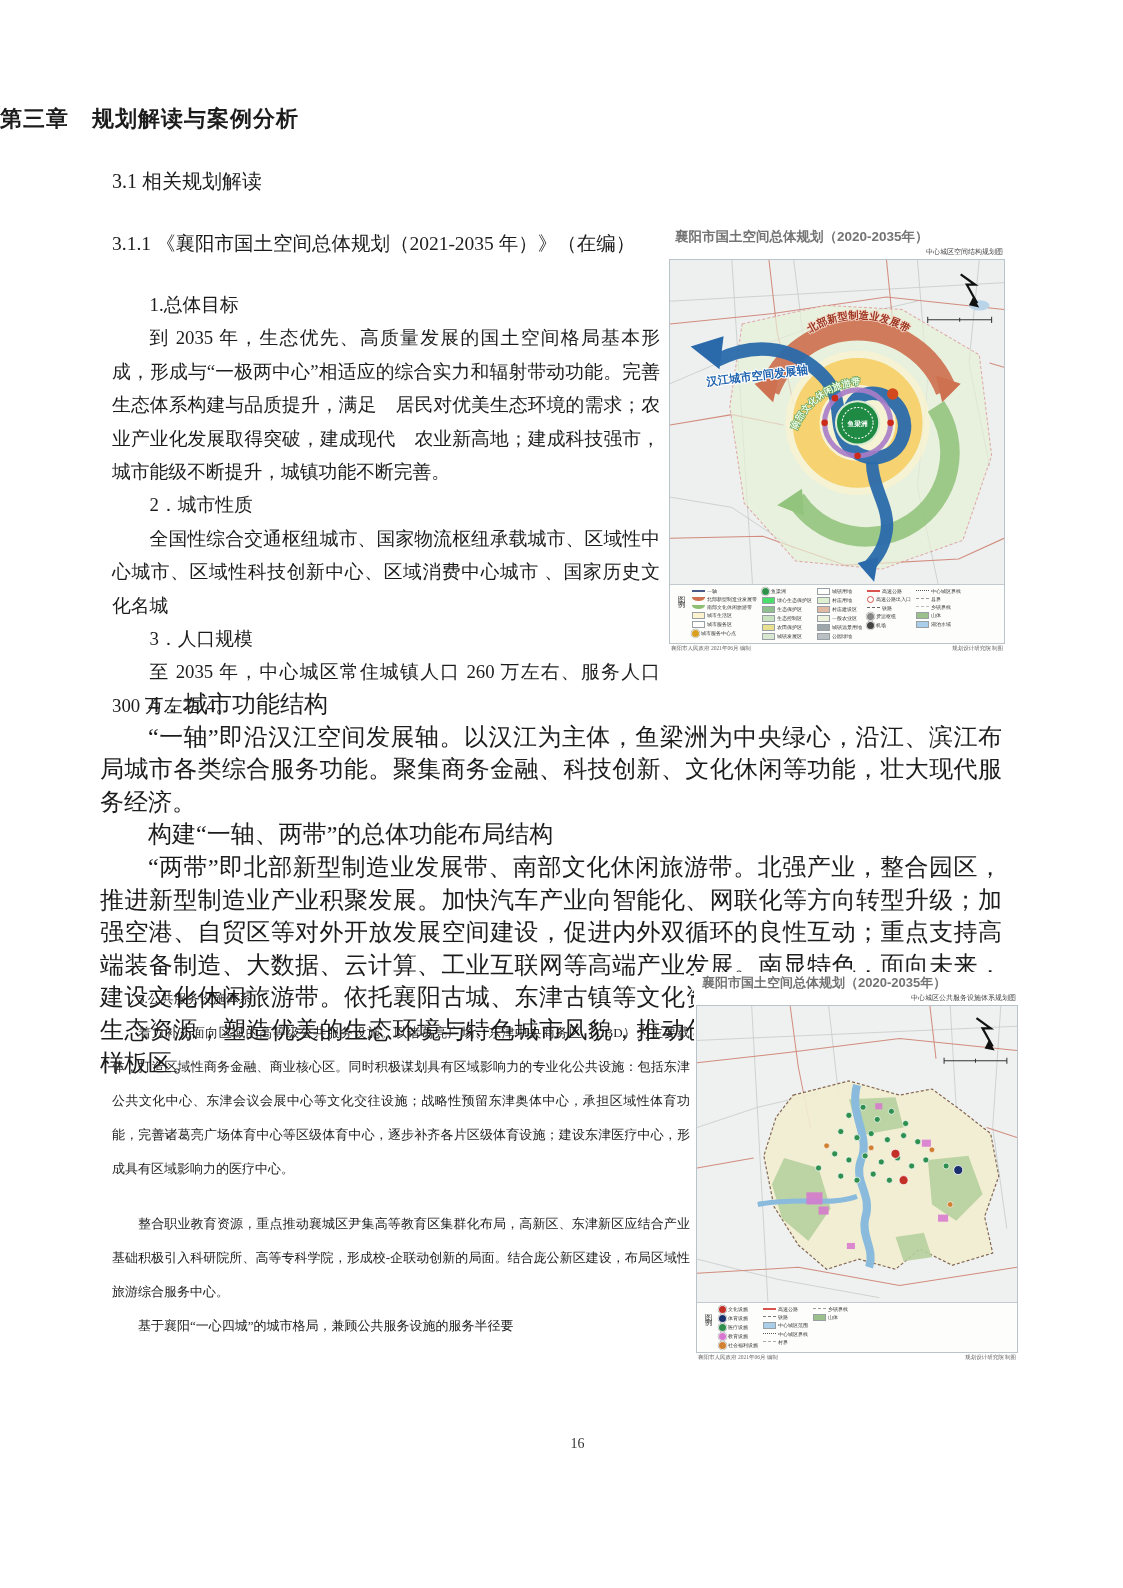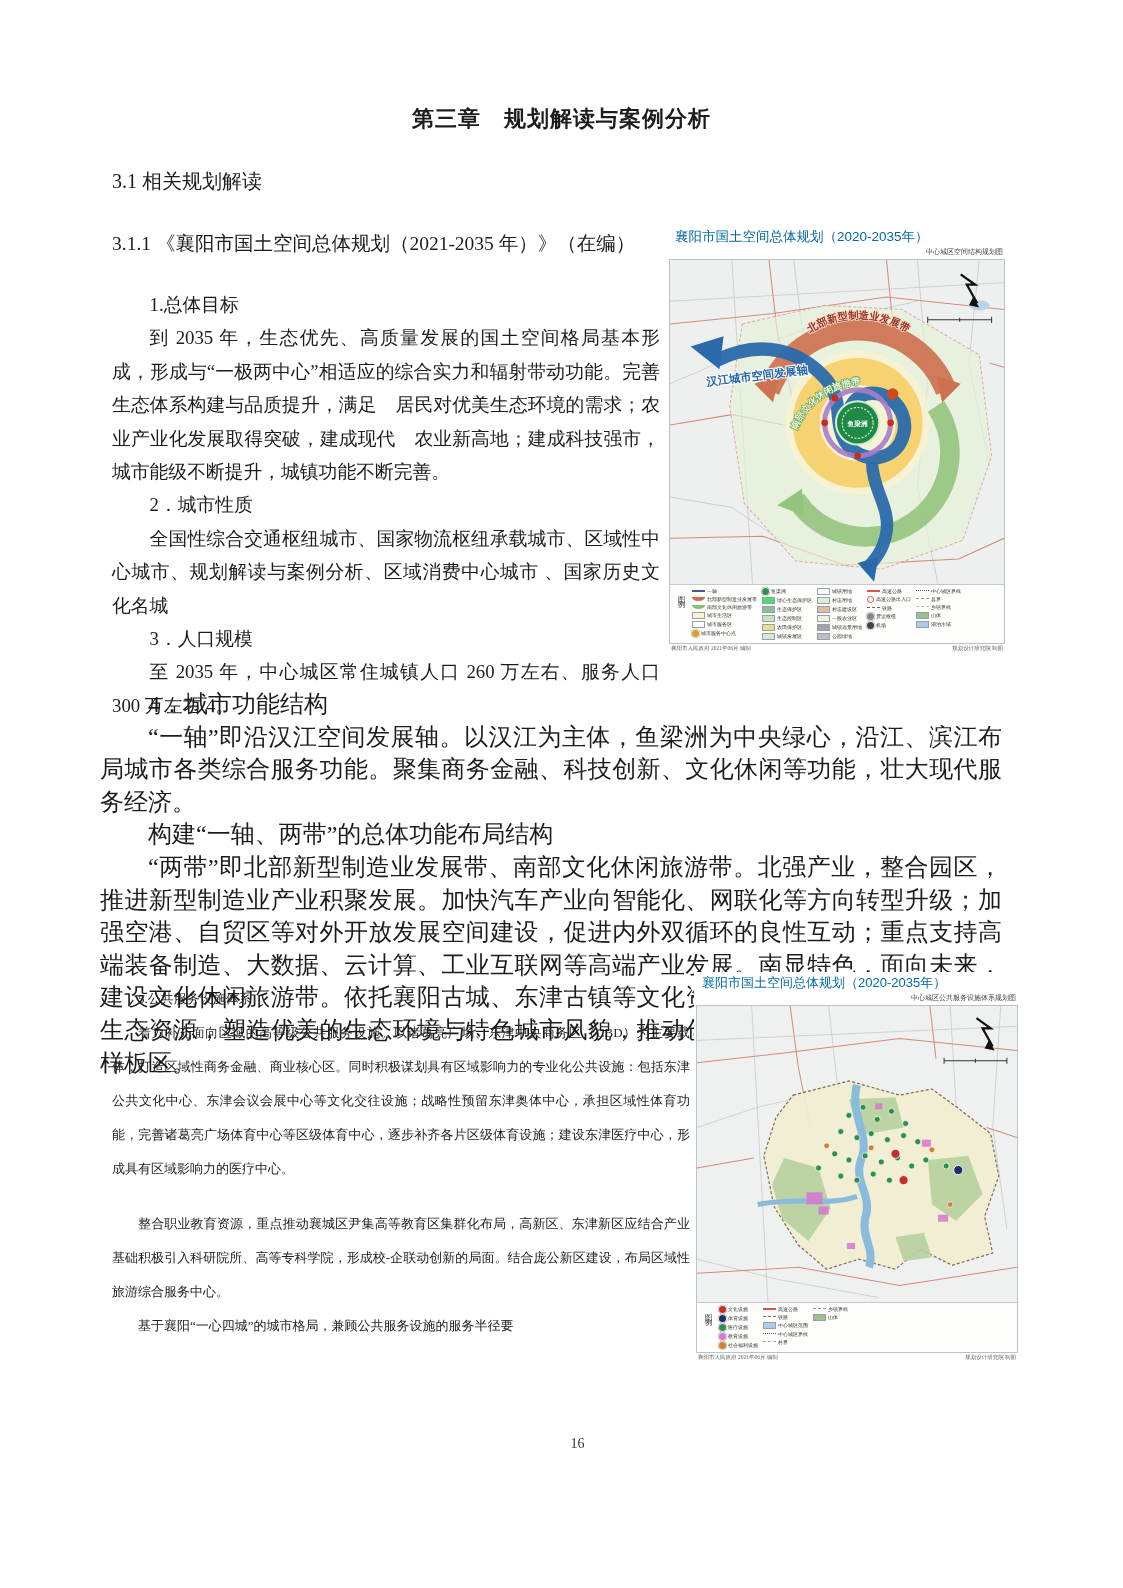--- a/index.html
+++ b/index.html
@@ -1,35 +1,35 @@
 <!DOCTYPE html>
 <html><head>
 <meta charset="utf-8">
 <style>
   html,body{margin:0;padding:0;background:#fff;}
   .page{position:relative;width:1123px;height:1588px;background:#fff;overflow:hidden;
         font-family:"Liberation Serif","DejaVu Serif",serif;color:#1c1c1c;}
-  .chapter-title{position:absolute;top:104px;left:0;width:100%;text-align:center;
+  .chapter-title{position:absolute;top:104px;left:0;width:100%;text-align:left;
         font-family:"Liberation Sans","DejaVu Sans",sans-serif;font-weight:bold;font-size:22px;letter-spacing:1px;}
   .h-sec{position:absolute;left:112px;top:168px;font-size:20px;font-weight:normal;margin:0;}
   .h-sub{position:absolute;left:112px;top:230px;font-size:19.5px;font-weight:normal;margin:0;}
   .tblock{position:absolute;text-align:justify;}
   .tblock p{margin:0;text-indent:2em;}
   .blockA{left:112px;top:288px;width:548px;font-size:18.8px;line-height:33.4px;}
   .blockB{left:100px;top:688px;width:902px;font-size:24px;line-height:32.6px;}
   .blockC{left:112px;top:982px;width:578px;font-size:13px;line-height:34px;}
   .blockC .pgap{margin-top:21px;}
   .pageno{position:absolute;top:1436px;left:16px;width:100%;text-align:center;font-size:14px;color:#333;}
 
   
   .mapcard{position:absolute;background:#fff;}
   .map1{left:667px;top:226px;width:340px;height:458px;}
   .map2{left:694px;top:972px;width:326px;height:432px;}
-  .mtitle{font-family:"Liberation Sans","DejaVu Sans",sans-serif;font-weight:normal;font-size:13.5px;
-          color:#0369a1;padding:2px 2px 0 8px;white-space:nowrap;}
+  .mtitle{font-family:"Liberation Sans","DejaVu Sans",sans-serif;font-weight:bold;font-size:13.5px;
+          color:#737373;padding:2px 2px 0 8px;white-space:nowrap;}
   .map2 .mtitle{font-size:13px;}
   .msub{font-size:7px;color:#444;text-align:right;padding:1px 4px 2px 0;}
   .mframe{margin:0 2px;border:1px solid #b9c3ca;background:#eef0ee;}
   .mapsvg{display:block;width:100%;}
   .mlegend{display:flex;gap:5px;align-items:flex-start;background:#fdfdfc;border-top:1px solid #c2cad0;
            padding:3px 4px;}
   .lgv{writing-mode:vertical-rl;font-size:7.5px;letter-spacing:5px;color:#333;margin:2px 1px 0 2px;}
   .lgcol{display:flex;flex-direction:column;gap:2px;min-width:0;}
   .lgrow{display:flex;align-items:center;gap:2px;}
   .sw{width:13px;height:7px;flex:none;box-sizing:border-box;}
@@ -43,21 +43,21 @@
 <div class="page">
 
   <div class="chapter-title">第三章　规划解读与案例分析</div>
   <h2 class="h-sec">3.1 相关规划解读</h2>
   <h3 class="h-sub">3.1.1 《襄阳市国土空间总体规划（2021-2035 年）》（在编）</h3>
 
   <div class="tblock blockA">
     <p>1.总体目标</p>
     <p>到 2035 年，生态优先、高质量发展的国土空间格局基本形成，形成与“一极两中心”相适应的综合实力和辐射带动功能。完善生态体系构建与品质提升，满足　居民对优美生态环境的需求；农业产业化发展取得突破，建成现代　农业新高地；建成科技强市，城市能级不断提升，城镇功能不断完善。</p>
     <p>2．城市性质</p>
-    <p>全国性综合交通枢纽城市、国家物流枢纽承载城市、区域性中心城市、规划解读与案例分析、区域消费中心城市 、国家历史文化名城</p>
+    <p>全国性综合交通枢纽城市、国家物流枢纽承载城市、区域性中心城市、区域性科技创新中心、区域消费中心城市 、国家历史文化名城</p>
     <p>3．人口规模</p>
     <p>至 2035 年，中心城区常住城镇人口 260 万左右、服务人口 300 万左右 4。</p>
   </div>
 
   <div class="tblock blockB">
     <p>4．城市功能结构</p>
     <p>“一轴”即沿汉江空间发展轴。以汉江为主体，鱼梁洲为中央绿心，沿江、滨江布局城市各类综合服务功能。聚集商务金融、科技创新、文化休闲等功能，壮大现代服务经济。</p>
     <p>构建“一轴、两带”的总体功能布局结构</p>
     <p>“两带”即北部新型制造业发展带、南部文化休闲旅游带。北强产业，整合园区，推进新型制造业产业积聚发展。加快汽车产业向智能化、网联化等方向转型升级；加强空港、自贸区等对外开放发展空间建设，促进内外双循环的良性互动；重点支持高端装备制造、大数据、云计算、工业互联网等高端产业发展。南显特色，面向未来，建设文化休闲旅游带。依托襄阳古城、东津古镇等文化资源及岘山、鹿门山、汉江等生态资源，塑造优美的生态环境与特色城市风貌，推动创新驱动发展，建设新经济的样板区。</p>
   </div>

